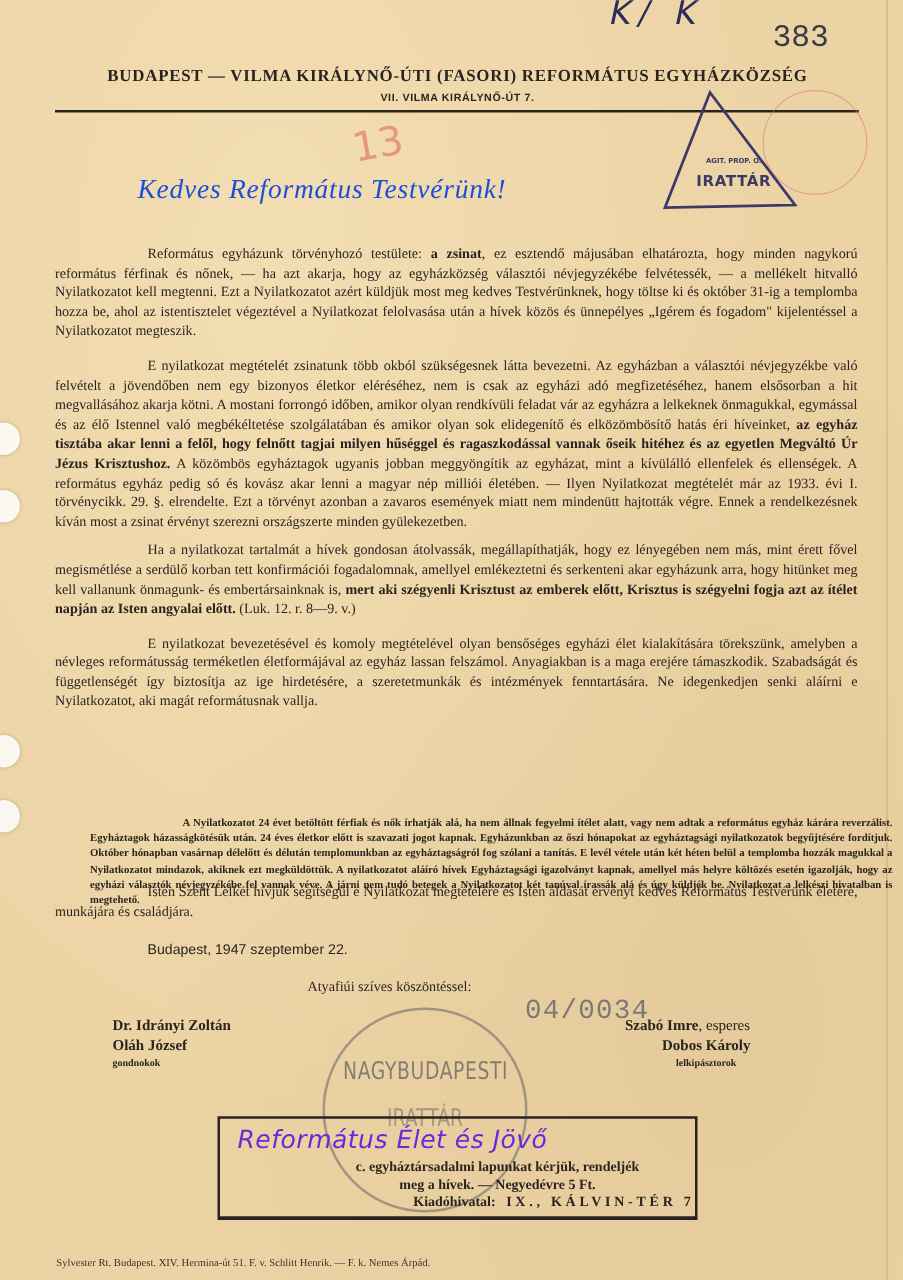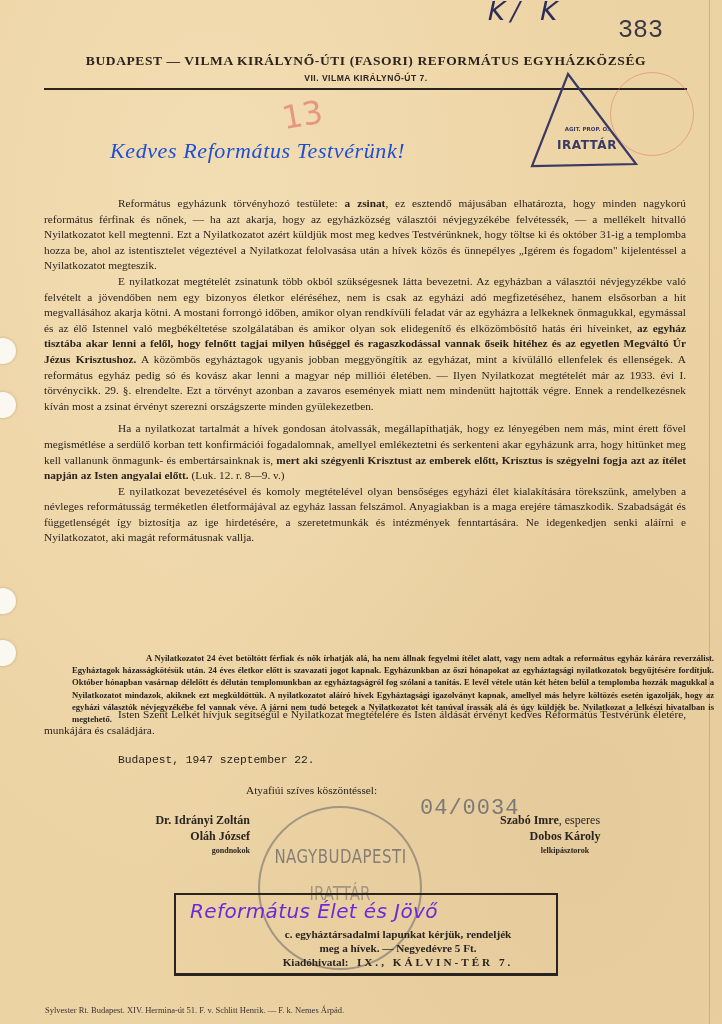--- a/index.html
+++ b/index.html
@@ -30,51 +30,51 @@
 
     .stamp-tri { position: absolute; left: 528px; top: 70px; width: 112px; height: 100px; }
     .stamp-tri svg { width: 100%; height: 100%; }
     .stamp-sub { position: absolute; left: 562px; top: 126px; width: 50px; text-align: center; font-family: "DejaVu Sans", sans-serif; font-size: 5.5px; font-weight: bold; color: #3b3a66; }
     .stamp-main { position: absolute; left: 552px; top: 138px; width: 70px; text-align: center; font-family: "DejaVu Sans", sans-serif; font-size: 12px; font-weight: bold; color: #3b3a66; letter-spacing: 0.5px; }
 
     .greeting { position: absolute; left: 110px; top: 138px; font-family: "Liberation Serif", serif; font-style: italic; font-size: 22px; letter-spacing: 0.6px; color: #1d4ed8; }
 
     .body { position: absolute; left: 44px; top: 196px; width: 642px; font-family: "Liberation Serif", serif; font-size: 11.3px; line-height: 15.6px; text-align: justify; }
     .body p { margin: 0; text-indent: 74px; }
-    .body p + p { margin-top: 0; }
+    .body p + p { margin-top: 12px; }
     .body .gap { margin-top: 7px; }
     .b { font-weight: bold; }
 
     .small { position: absolute; left: 44px; top: 652px; width: 642px; font-family: "Liberation Serif", serif; font-weight: bold; font-size: 8.6px; line-height: 12.2px; text-align: justify; margin-left: 28px; }
     .small p { margin: 0; text-indent: 74px; }
 
     .closing { position: absolute; left: 44px; top: 707px; width: 642px; font-family: "Liberation Serif", serif; font-size: 11.3px; line-height: 15.6px; text-align: justify; }
     .closing p { margin: 0; text-indent: 74px; }
-    .date { position: absolute; left: 118px; top: 754px; font-family: Liberation Mono, monospace; font-size: 11.3px; }
+    .date { position: absolute; left: 118px; top: 754px; font-family: Liberation Sans, sans-serif; font-size: 11.3px; }
 
     .salute { position: absolute; left: 246px; top: 784px; font-family: "Liberation Serif", serif; font-size: 11.3px; }
-    .sig-left { position: absolute; left: 90px; top: 812px; width: 160px; text-align: right; font-family: "Liberation Serif", serif; }
+    .sig-left { position: absolute; left: 90px; top: 812px; width: 160px; text-align: left; font-family: "Liberation Serif", serif; }
     .sig-right { position: absolute; left: 480px; top: 812px; width: 170px; text-align: center; font-family: "Liberation Serif", serif; }
     .sig-name { font-weight: bold; font-size: 12px; line-height: 16px; }
     .sig-role { font-weight: bold; font-size: 8px; line-height: 13px; }
     .sig-right .sig-name.first { text-align: left; padding-left: 20px; }
     .normal { font-weight: normal; }
 
     .reg-num { position: absolute; left: 420px; top: 796px; font-family: "Liberation Mono", monospace; font-size: 22px; color: #6a6a70; opacity: 0.85; letter-spacing: 1px; }
 
     .round-stamp { position: absolute; left: 258px; top: 806px; width: 160px; height: 160px; border: 2px solid rgba(90,90,100,0.5); border-radius: 50%; }
     .rs-top { position: absolute; left: 268px; top: 848px; width: 145px; text-align: center; font-family: "DejaVu Sans", sans-serif; font-size: 15px; color: rgba(80,80,95,0.65); letter-spacing: 0.5px; transform: scaleY(1.3); }
     .rs-bottom { position: absolute; left: 290px; top: 885px; width: 100px; text-align: center; font-family: "DejaVu Sans", sans-serif; font-size: 15px; color: rgba(80,80,95,0.45); transform: scaleY(1.3); }
 
     .ad-box { position: absolute; left: 174px; top: 893px; width: 380px; height: 78px; border: 2px solid #2a2420; border-bottom-width: 3px; }
     .ad-title { position: absolute; left: 14px; top: 4px; font-family: "DejaVu Sans", sans-serif; font-style: italic; font-size: 20px; letter-spacing: 0.4px; color: #6d28d9; }
     .ad-line { position: absolute; left: 0; width: 100%; text-align: center; font-family: "Liberation Serif", serif; font-weight: bold; font-size: 11.2px; padding-left: 64px; box-sizing: border-box; }
     .ad-l1 { top: 33px; }
     .ad-l2 { top: 47px; }
-    .ad-l3 { top: 61px; }
+    .ad-l3 { top: 61px; margin-left: 48px; }
     .spaced { letter-spacing: 3px; }
 
     .footer { position: absolute; left: 45px; top: 1005px; font-family: "Liberation Serif", serif; font-size: 8.5px; color: #3a3330; text-align: center; }
   </style>
 </head>
 <body>
 
 <div class="page">
   <div class="fold-line"></div>
   <div class="hole" style="top:338px"></div>

